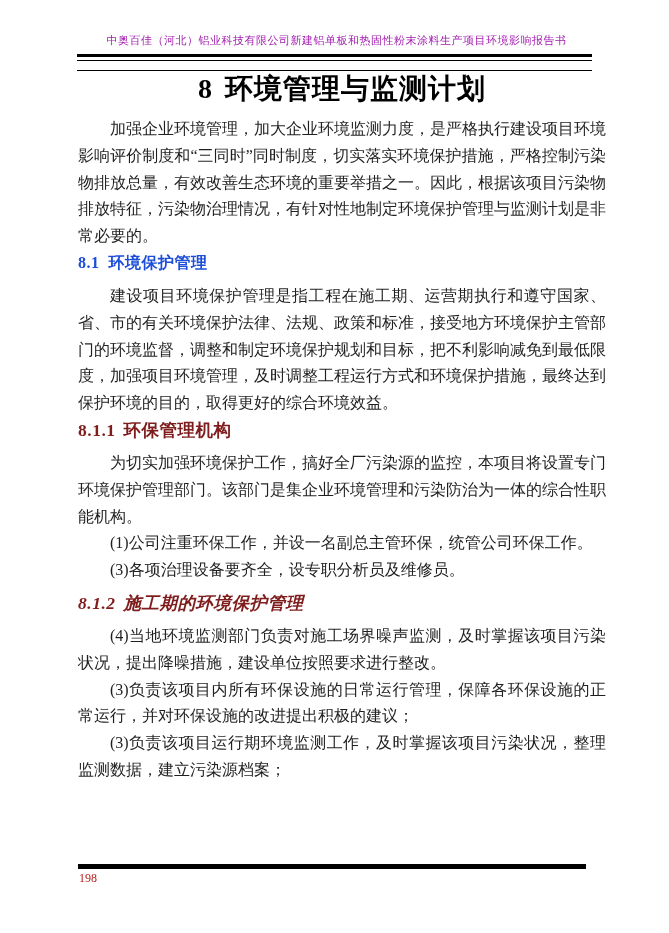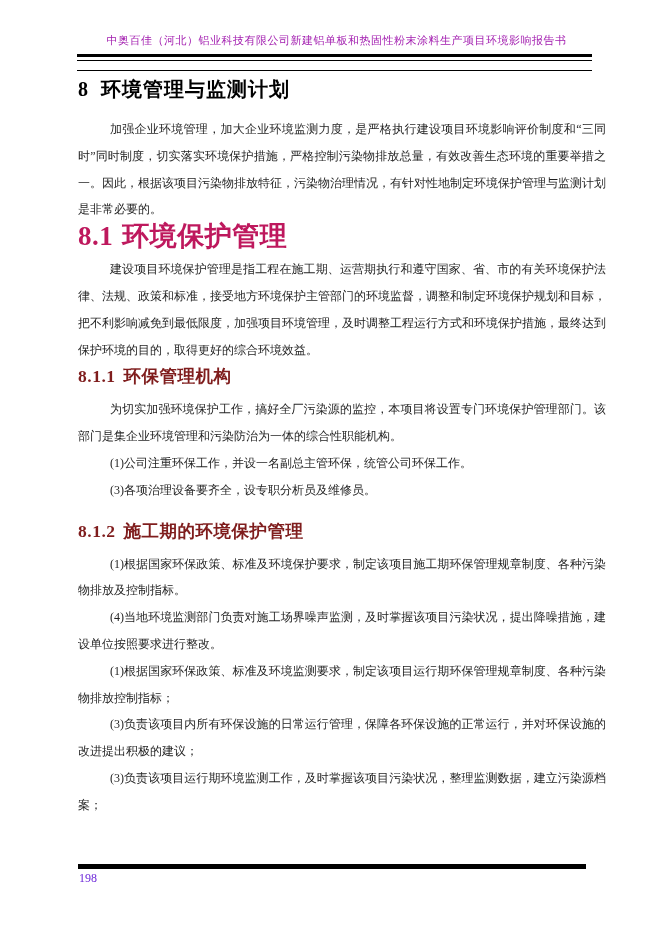--- a/index.html
+++ b/index.html
@@ -44,69 +44,70 @@
     border-top: 1px solid #000000;
   }
   .content {
     position: absolute;
     top: 74px;
     left: 78px;
     width: 528px;
   }
   h1.chapter-title {
     margin: 0 0 12px 0;
-    font-size: 20px;
+    font-size: 28px;
     line-height: 30px;
     font-weight: bold;
     color: #000000;
     letter-spacing: 1px;
+    text-align: center;
   }
   h1 .sec-num { margin-right: 12px; }
   h2.section-title {
     margin: 0 0 7px 0;
-    font-size: 27px;
+    font-size: 16px;
     line-height: 26px;
     font-weight: bold;
-    color: #be185d;
+    color: #1d4ed8;
     letter-spacing: 0.5px;
   }
   h2 .sec-num { margin-right: 9px; }
   h3.subsection-title {
     margin: 2px 0 8px 0;
     font-size: 17.5px;
     line-height: 23px;
     font-weight: bold;
     color: #7f1d1d;
     letter-spacing: 0.5px;
   }
   h3 .sec-num { margin-right: 8px; }
-  h3.tight { margin-top: 16px; }
+  h3.tight { margin-top: 8px; font-style: italic; }
   p.body-para {
     margin: 0;
-    font-size: 12px;
+    font-size: 16px;
     line-height: 26.8px;
     text-align: justify;
     text-indent: 32px;
     word-break: break-all;
     color: #1f1f1f;
   }
   .footer-rule {
     position: absolute;
     top: 864px;
     left: 78px;
     width: 508px;
     height: 5px;
     background: #000000;
   }
   .page-number {
     position: absolute;
     top: 871px;
     left: 79px;
     font-size: 12px;
-    color: #6d28d9;
+    color: #b91c1c;
   }
 </style>
 </head>
 <body>
 
 <div class="running-header">中奥百佳（河北）铝业科技有限公司新建铝单板和热固性粉末涂料生产项目环境影响报告书</div>
 
 <div class="rule-double"></div>
 <div class="rule-single"></div>
 
@@ -129,24 +130,22 @@
   </h3>
 
   <p class="body-para">为切实加强环境保护工作，搞好全厂污染源的监控，本项目将设置专门环境保护管理部门。该部门是集企业环境管理和污染防治为一体的综合性职能机构。</p>
   <p class="body-para">(1)公司注重环保工作，并设一名副总主管环保，统管公司环保工作。</p>
   <p class="body-para">(3)各项治理设备要齐全，设专职分析员及维修员。</p>
 
   <h3 class="subsection-title tight">
     <span class="sec-num">8.1.2</span><span>施工期的环境保护管理</span>
   </h3>
 
-  <p class="body-para">(1)根据国家环保政策、标准及环境保护要求，制定该项目施工期环保管理规章制度、各种污染物排放及控制指标。</p>
   <p class="body-para">(4)当地环境监测部门负责对施工场界噪声监测，及时掌握该项目污染状况，提出降噪措施，建设单位按照要求进行整改。</p>
 
 
-  <p class="body-para">(1)根据国家环保政策、标准及环境监测要求，制定该项目运行期环保管理规章制度、各种污染物排放控制指标；</p>
   <p class="body-para">(3)负责该项目内所有环保设施的日常运行管理，保障各环保设施的正常运行，并对环保设施的改进提出积极的建议；</p>
   <p class="body-para">(3)负责该项目运行期环境监测工作，及时掌握该项目污染状况，整理监测数据，建立污染源档案；</p>
 
 </div>
 
 <div class="footer-rule"></div>
 <div class="page-number">198</div>
 
 </body></html>

